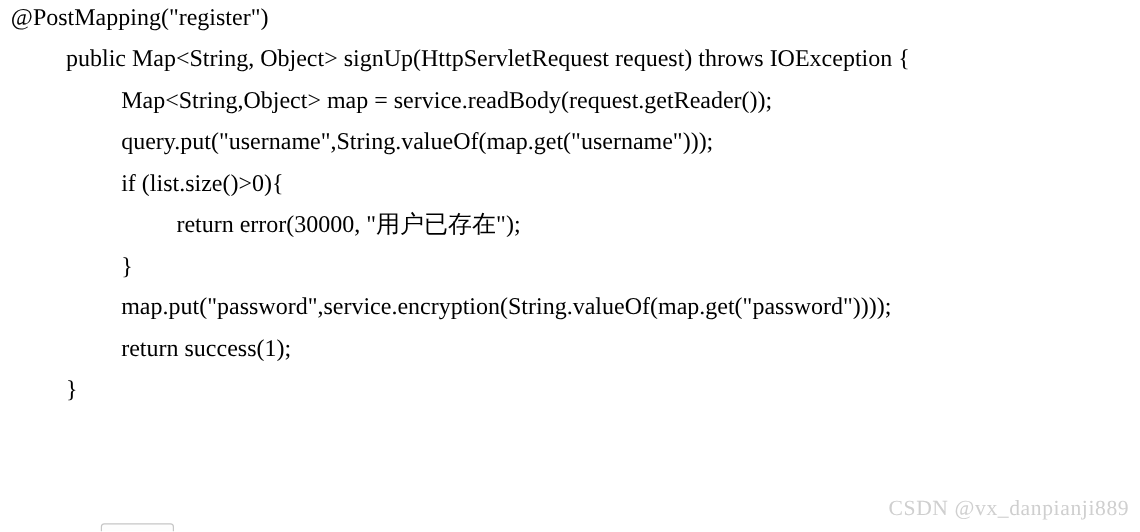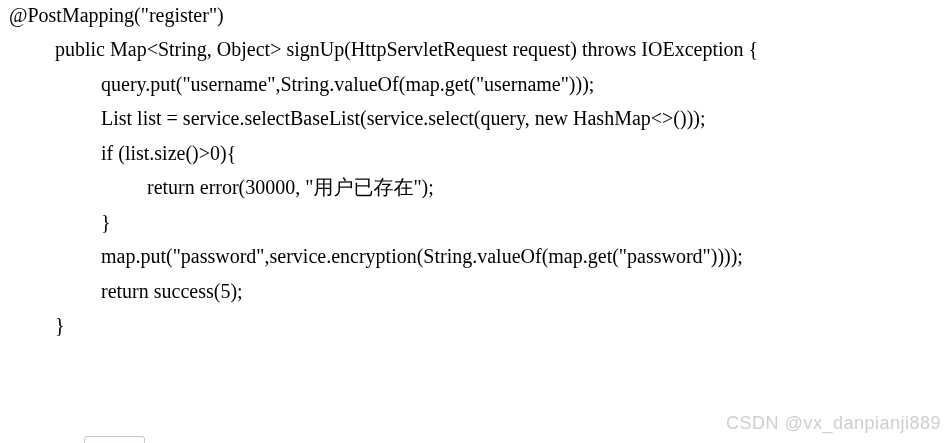--- a/index.html
+++ b/index.html
@@ -24,21 +24,21 @@
     -moz-tab-size: 46px;
     padding-left: 9px;
     font-size: 20px;
     line-height: 34.45px;
     color: #000000;
   }
   .watermark {
     position: absolute;
     top: 413px;
     right: 9px;
-    font-family: Liberation Sans, sans-serif;
+    font-family: Liberation Serif, serif;
     font-size: 18px;
     letter-spacing: 0.5px;
     color: #cfcfcf;
     user-select: none;
   }
   .partial-box {
     position: absolute;
     left: 84px;
     top: 436px;
     width: 61px;
@@ -49,27 +49,27 @@
   }
 </style>
 </head>
 <body>
 
 <div class="screen">
 
   <div class="code">
     <div class="code-line">@PostMapping("register")</div>
     <div class="code-line">	public Map&lt;String, Object&gt; signUp(HttpServletRequest request) throws IOException {</div>
+    <div class="code-line">		Map&lt;String,Object&gt; map = service.readBody(request.getReader());</div>
     <div class="code-line">		query.put("username",String.valueOf(map.get("username")));</div>
-    <div class="code-line">		List list = service.selectBaseList(service.select(query, new HashMap&lt;&gt;()));</div>
     <div class="code-line">		if (list.size()&gt;0){</div>
     <div class="code-line">			return error(30000, "用户已存在");</div>
     <div class="code-line">		}</div>
     <div class="code-line">		map.put("password",service.encryption(String.valueOf(map.get("password"))));</div>
-    <div class="code-line">		return success(5);</div>
+    <div class="code-line">		return success(1);</div>
     <div class="code-line">	}</div>
   </div>
 
   <div class="partial-box"></div>
 
   <div class="watermark">CSDN @vx_danpianji889</div>
 
 </div>
 
 </body></html>

